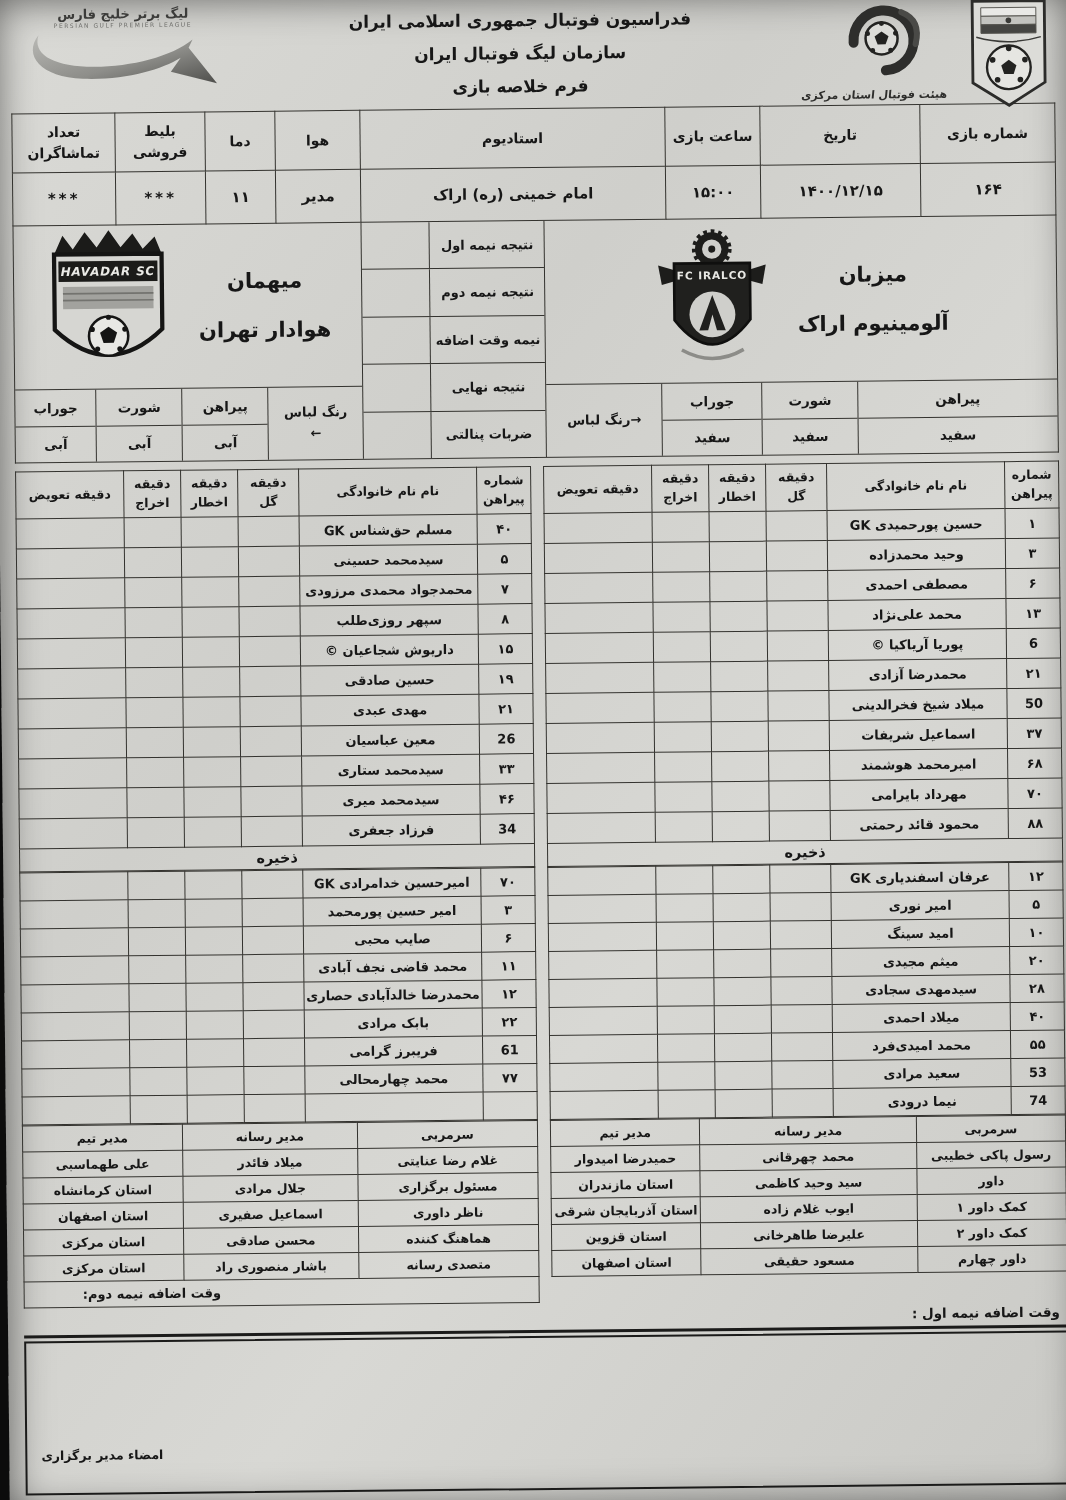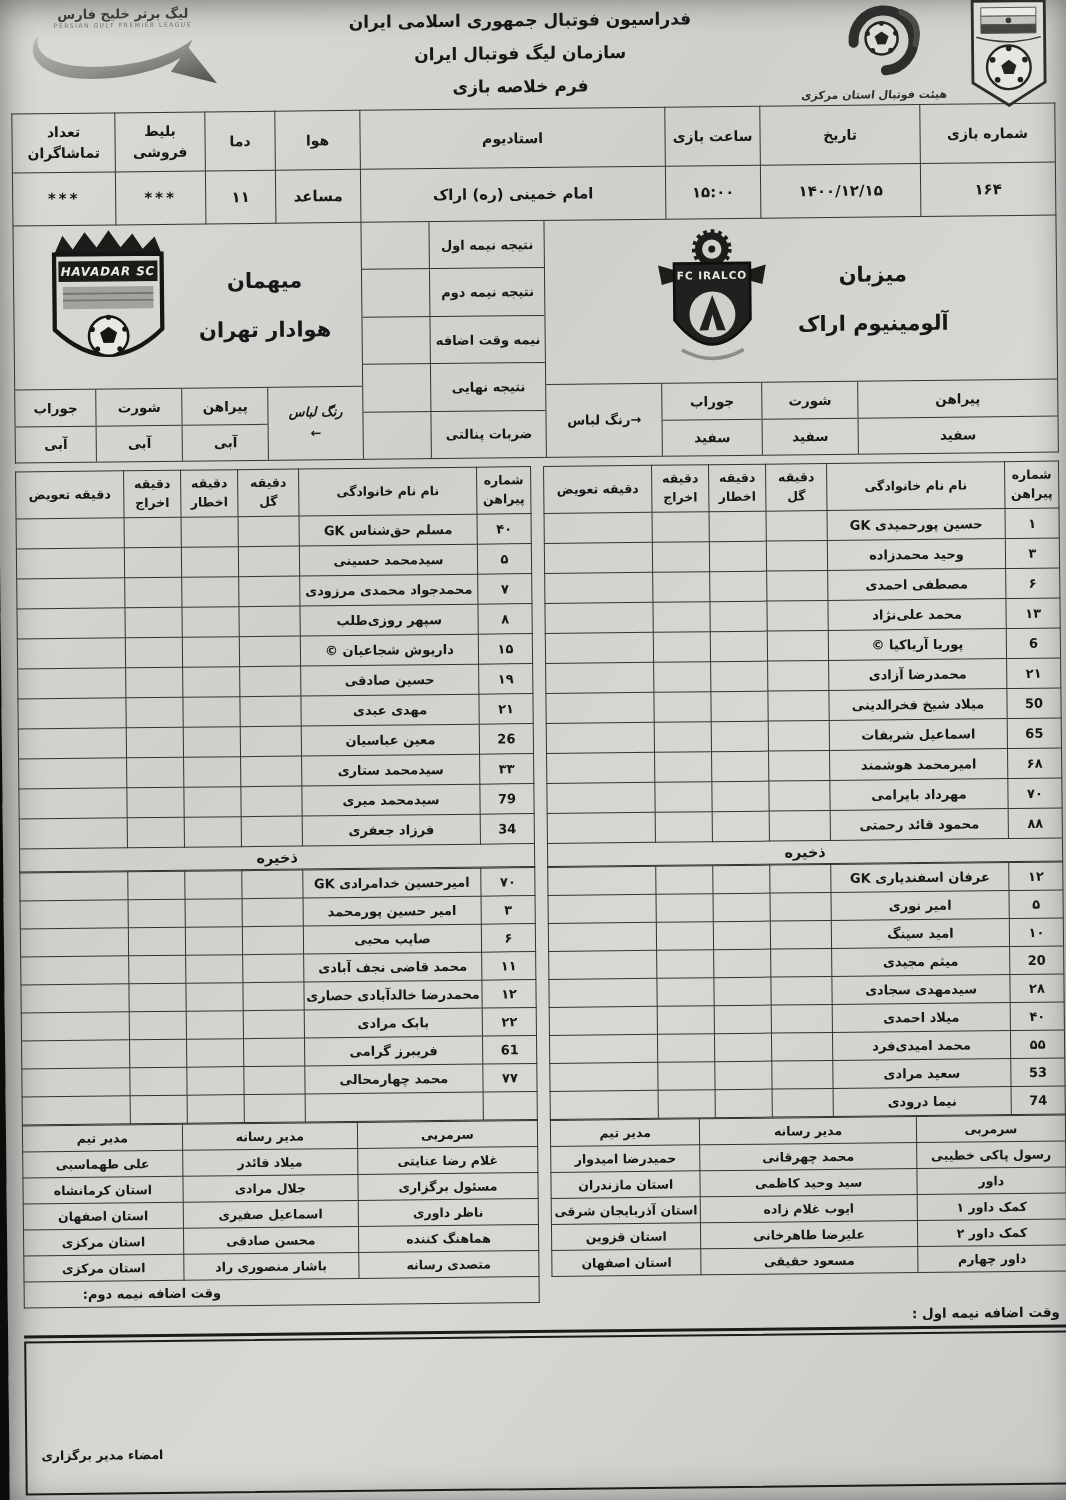--- a/index.html
+++ b/index.html
@@ -37,21 +37,21 @@
   .r-blank{flex:1;}
   .tb-top{flex:1;display:flex;align-items:center;justify-content:center;gap:26px;}
   .team-names{text-align:center;font-weight:bold;font-size:21px;line-height:2.3;}
   .kit{height:72px;display:flex;border-top:1.8px solid #34332f;}
   .kit-cell{display:flex;flex-direction:column;border-left:1.6px solid #34332f;}
   .kit-cell:last-child{border-left:none;}
   .kit-part{flex:1;display:flex;align-items:center;justify-content:center;font-size:13.5px;font-weight:bold;border-bottom:1.6px solid #34332f;}
   .kit-color{flex:1;display:flex;align-items:center;justify-content:center;font-size:13.5px;font-weight:bold;}
   .kit-label{display:flex;flex-direction:column;align-items:center;justify-content:center;font-size:13px;font-weight:bold;line-height:1.6;}
   .hk1{flex:0 0 39%;}.hk2{flex:0 0 18.5%;}.hk3{flex:0 0 19.5%;}.hk4{flex:1;}
-  .ak1{flex:0 0 27%;font-style:italic;}.ak2{flex:0 0 24.5%;}.ak3{flex:0 0 24.5%;}.ak4{flex:1;}
+  .ak1{flex:0 0 27%;}.ak2{flex:0 0 24.5%;}.ak3{flex:0 0 24.5%;}.ak4{flex:1;}
   
   .rosters{display:flex;gap:12px;margin-top:8px;align-items:flex-start;}
   .side{flex:1;min-width:0;}
   .roster{width:100%;}
   .roster th,.roster td{border:1.6px solid #34332f;text-align:center;vertical-align:middle;font-weight:bold;}
   .roster th{font-size:12.5px;height:46px;line-height:1.5;padding:0 2px;}
   .roster td{height:27px;font-size:13px;}
   .reserve-table td{height:25px;}
   td.pname{font-size:13px;}
   .reserve-band{border:1.6px solid #34332f;border-top:none;text-align:center;font-weight:bold;font-size:14.5px;padding:3px 0;}
@@ -145,21 +145,21 @@
       <th>هوا</th>
       <th>دما</th>
       <th>بلیط فروشی</th>
       <th>تعداد تماشاگران</th>
     </tr>
     <tr>
       <td>۱۶۴</td>
       <td>۱۴۰۰/۱۲/۱۵</td>
       <td>۱۵:۰۰</td>
       <td>امام خمینی (ره) اراک</td>
-      <td>مساعد</td>
+      <td>مدیر</td>
       <td>۱۱</td>
       <td class="star">***</td>
       <td class="star">***</td>
     </tr>
   </tbody>
         </table>
 
   <div class="teams">
     <div class="home-block">
       <div class="tb-top">
@@ -351,21 +351,21 @@
             <tr>
               <td>50</td>
               <td class="pname">میلاد شیخ فخرالدینی</td>
               <td></td>
               <td></td>
               <td></td>
               <td></td>
             </tr>
 
             <tr>
-              <td>65</td>
+              <td>۳۷</td>
               <td class="pname">اسماعیل شریفات</td>
               <td></td>
               <td></td>
               <td></td>
               <td></td>
             </tr>
 
             <tr>
               <td>۶۸</td>
               <td class="pname">امیرمحمد هوشمند</td>
@@ -427,21 +427,21 @@
             <tr>
               <td>۱۰</td>
               <td class="pname">امید سینگ</td>
               <td></td>
               <td></td>
               <td></td>
               <td></td>
             </tr>
 
             <tr>
-              <td>20</td>
+              <td>۲۰</td>
               <td class="pname">میثم مجیدی</td>
               <td></td>
               <td></td>
               <td></td>
               <td></td>
             </tr>
 
             <tr>
               <td>۲۸</td>
               <td class="pname">سیدمهدی سجادی</td>
@@ -633,21 +633,21 @@
             <tr>
               <td>۳۳</td>
               <td class="pname">سیدمحمد ستاری</td>
               <td></td>
               <td></td>
               <td></td>
               <td></td>
             </tr>
 
             <tr>
-              <td>79</td>
+              <td>۴۶</td>
               <td class="pname">سیدمحمد میری</td>
               <td></td>
               <td></td>
               <td></td>
               <td></td>
             </tr>
 
             <tr>
               <td>34</td>
               <td class="pname">فرزاد جعفری</td>

